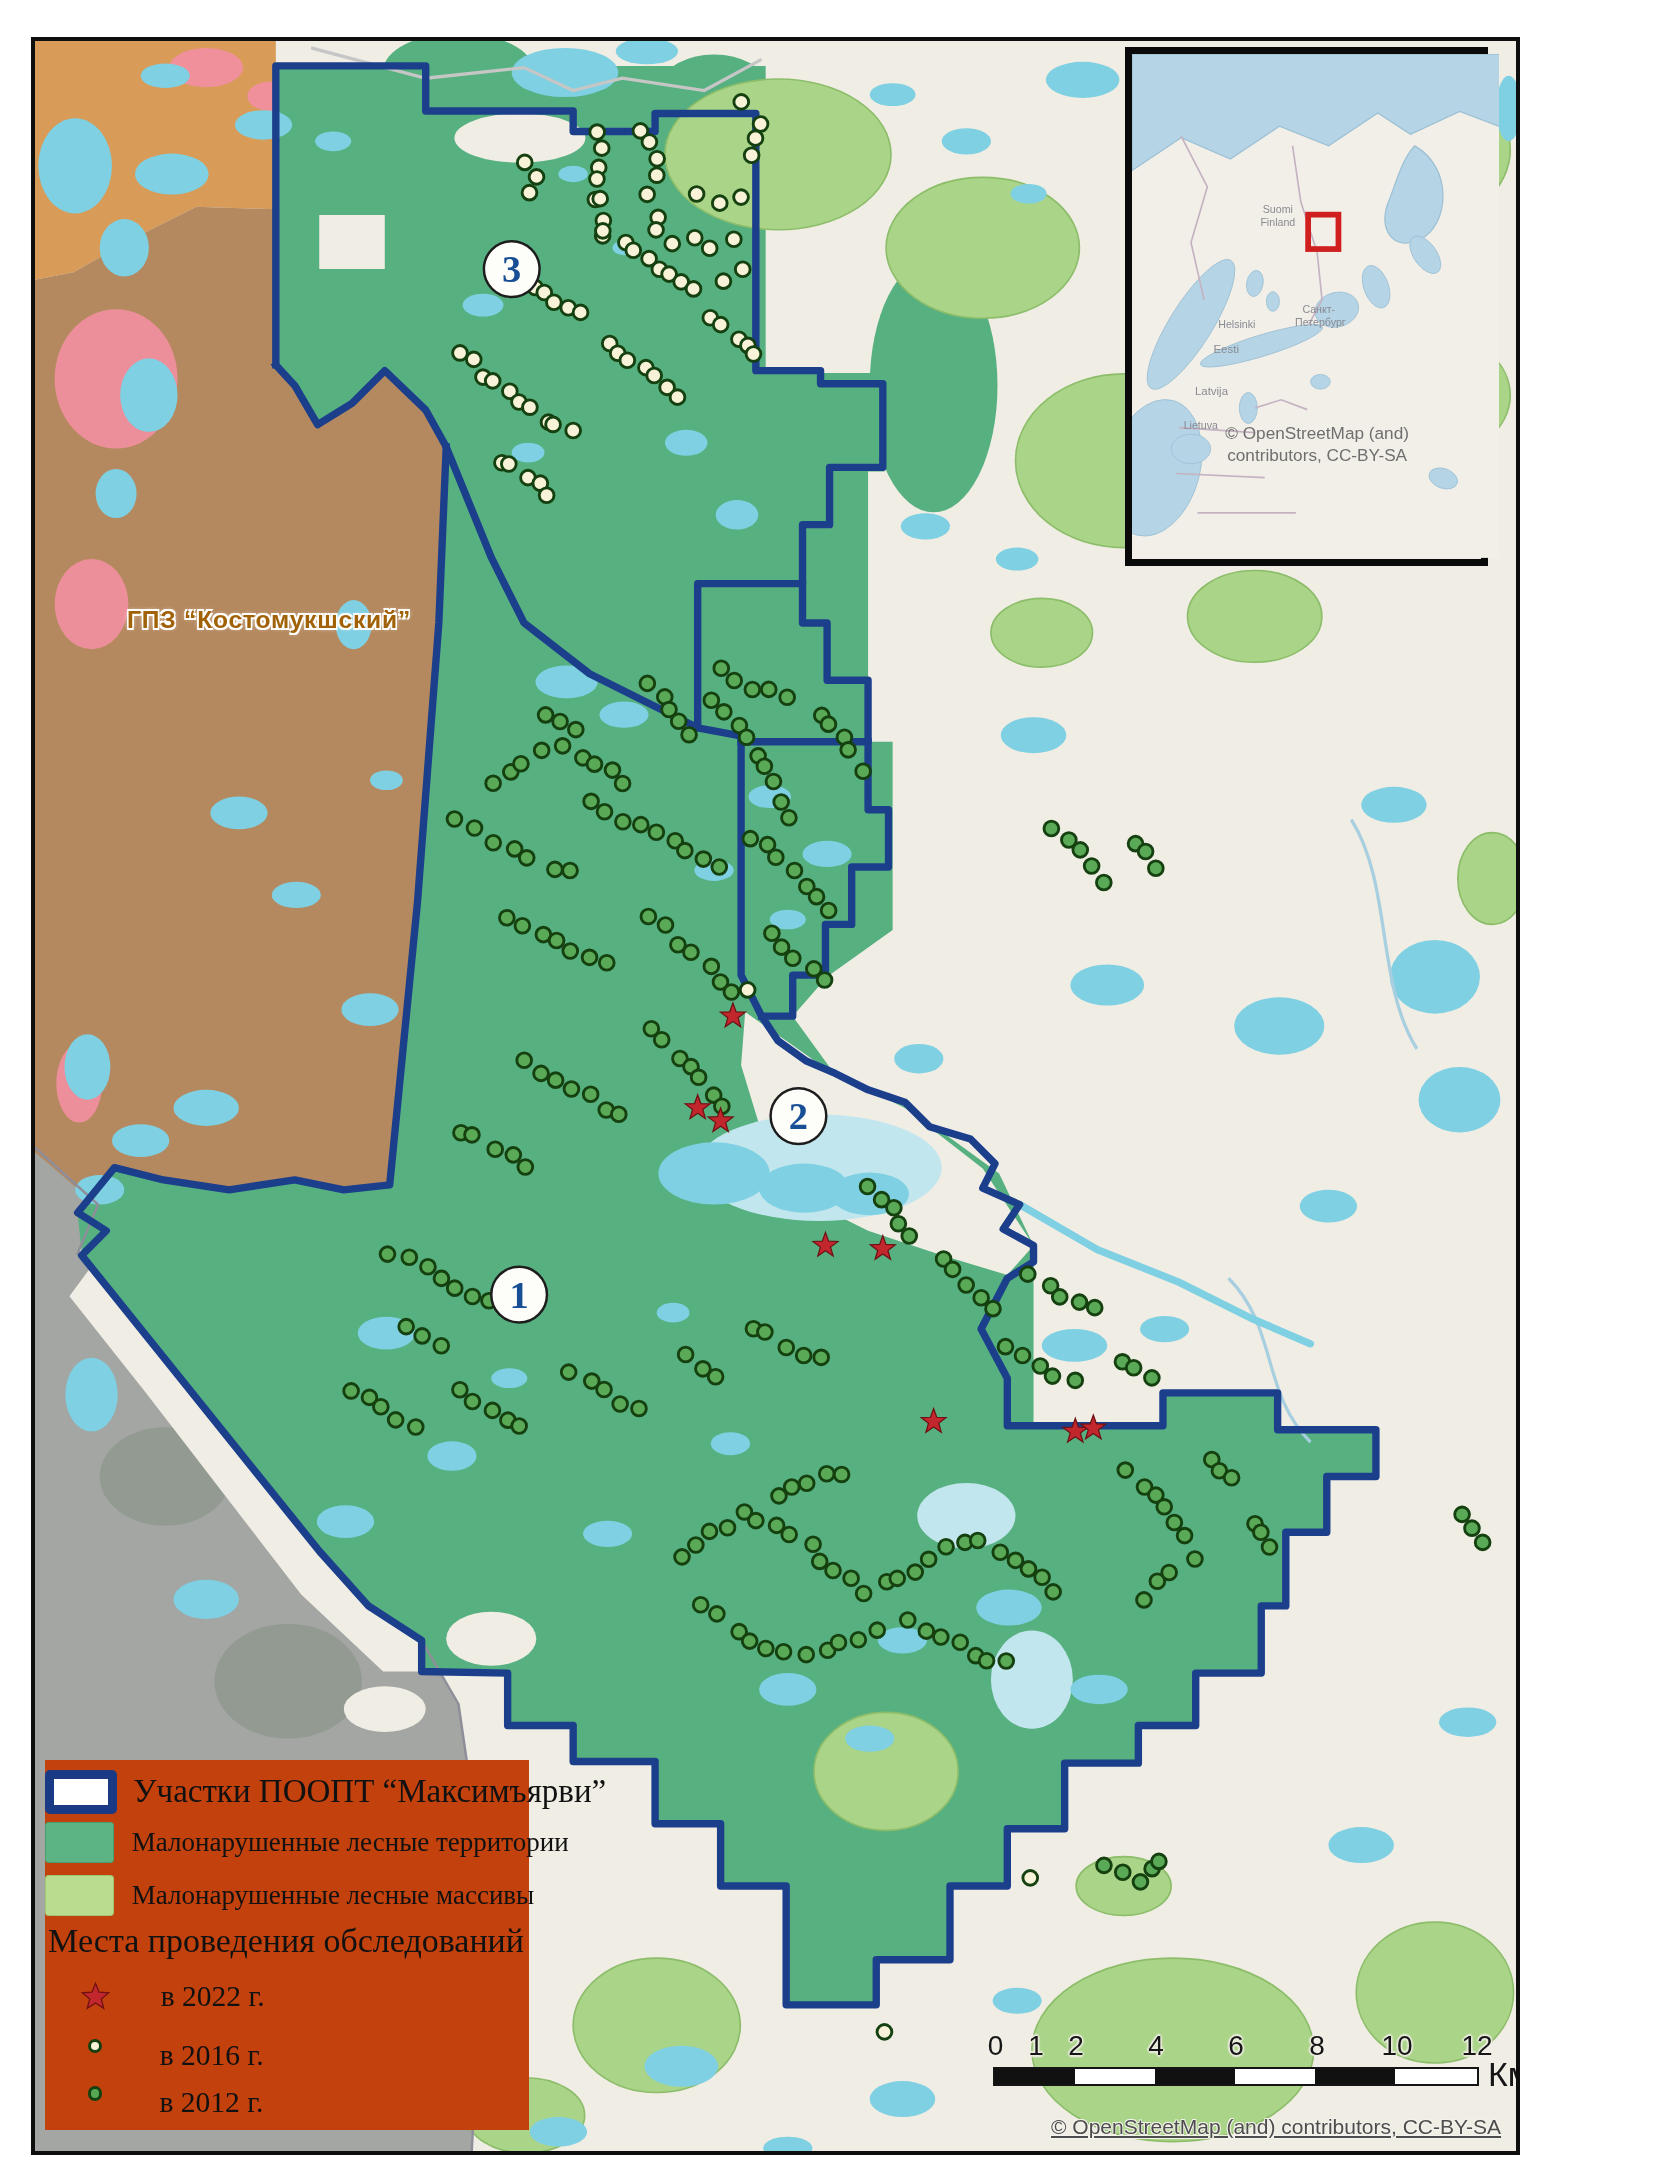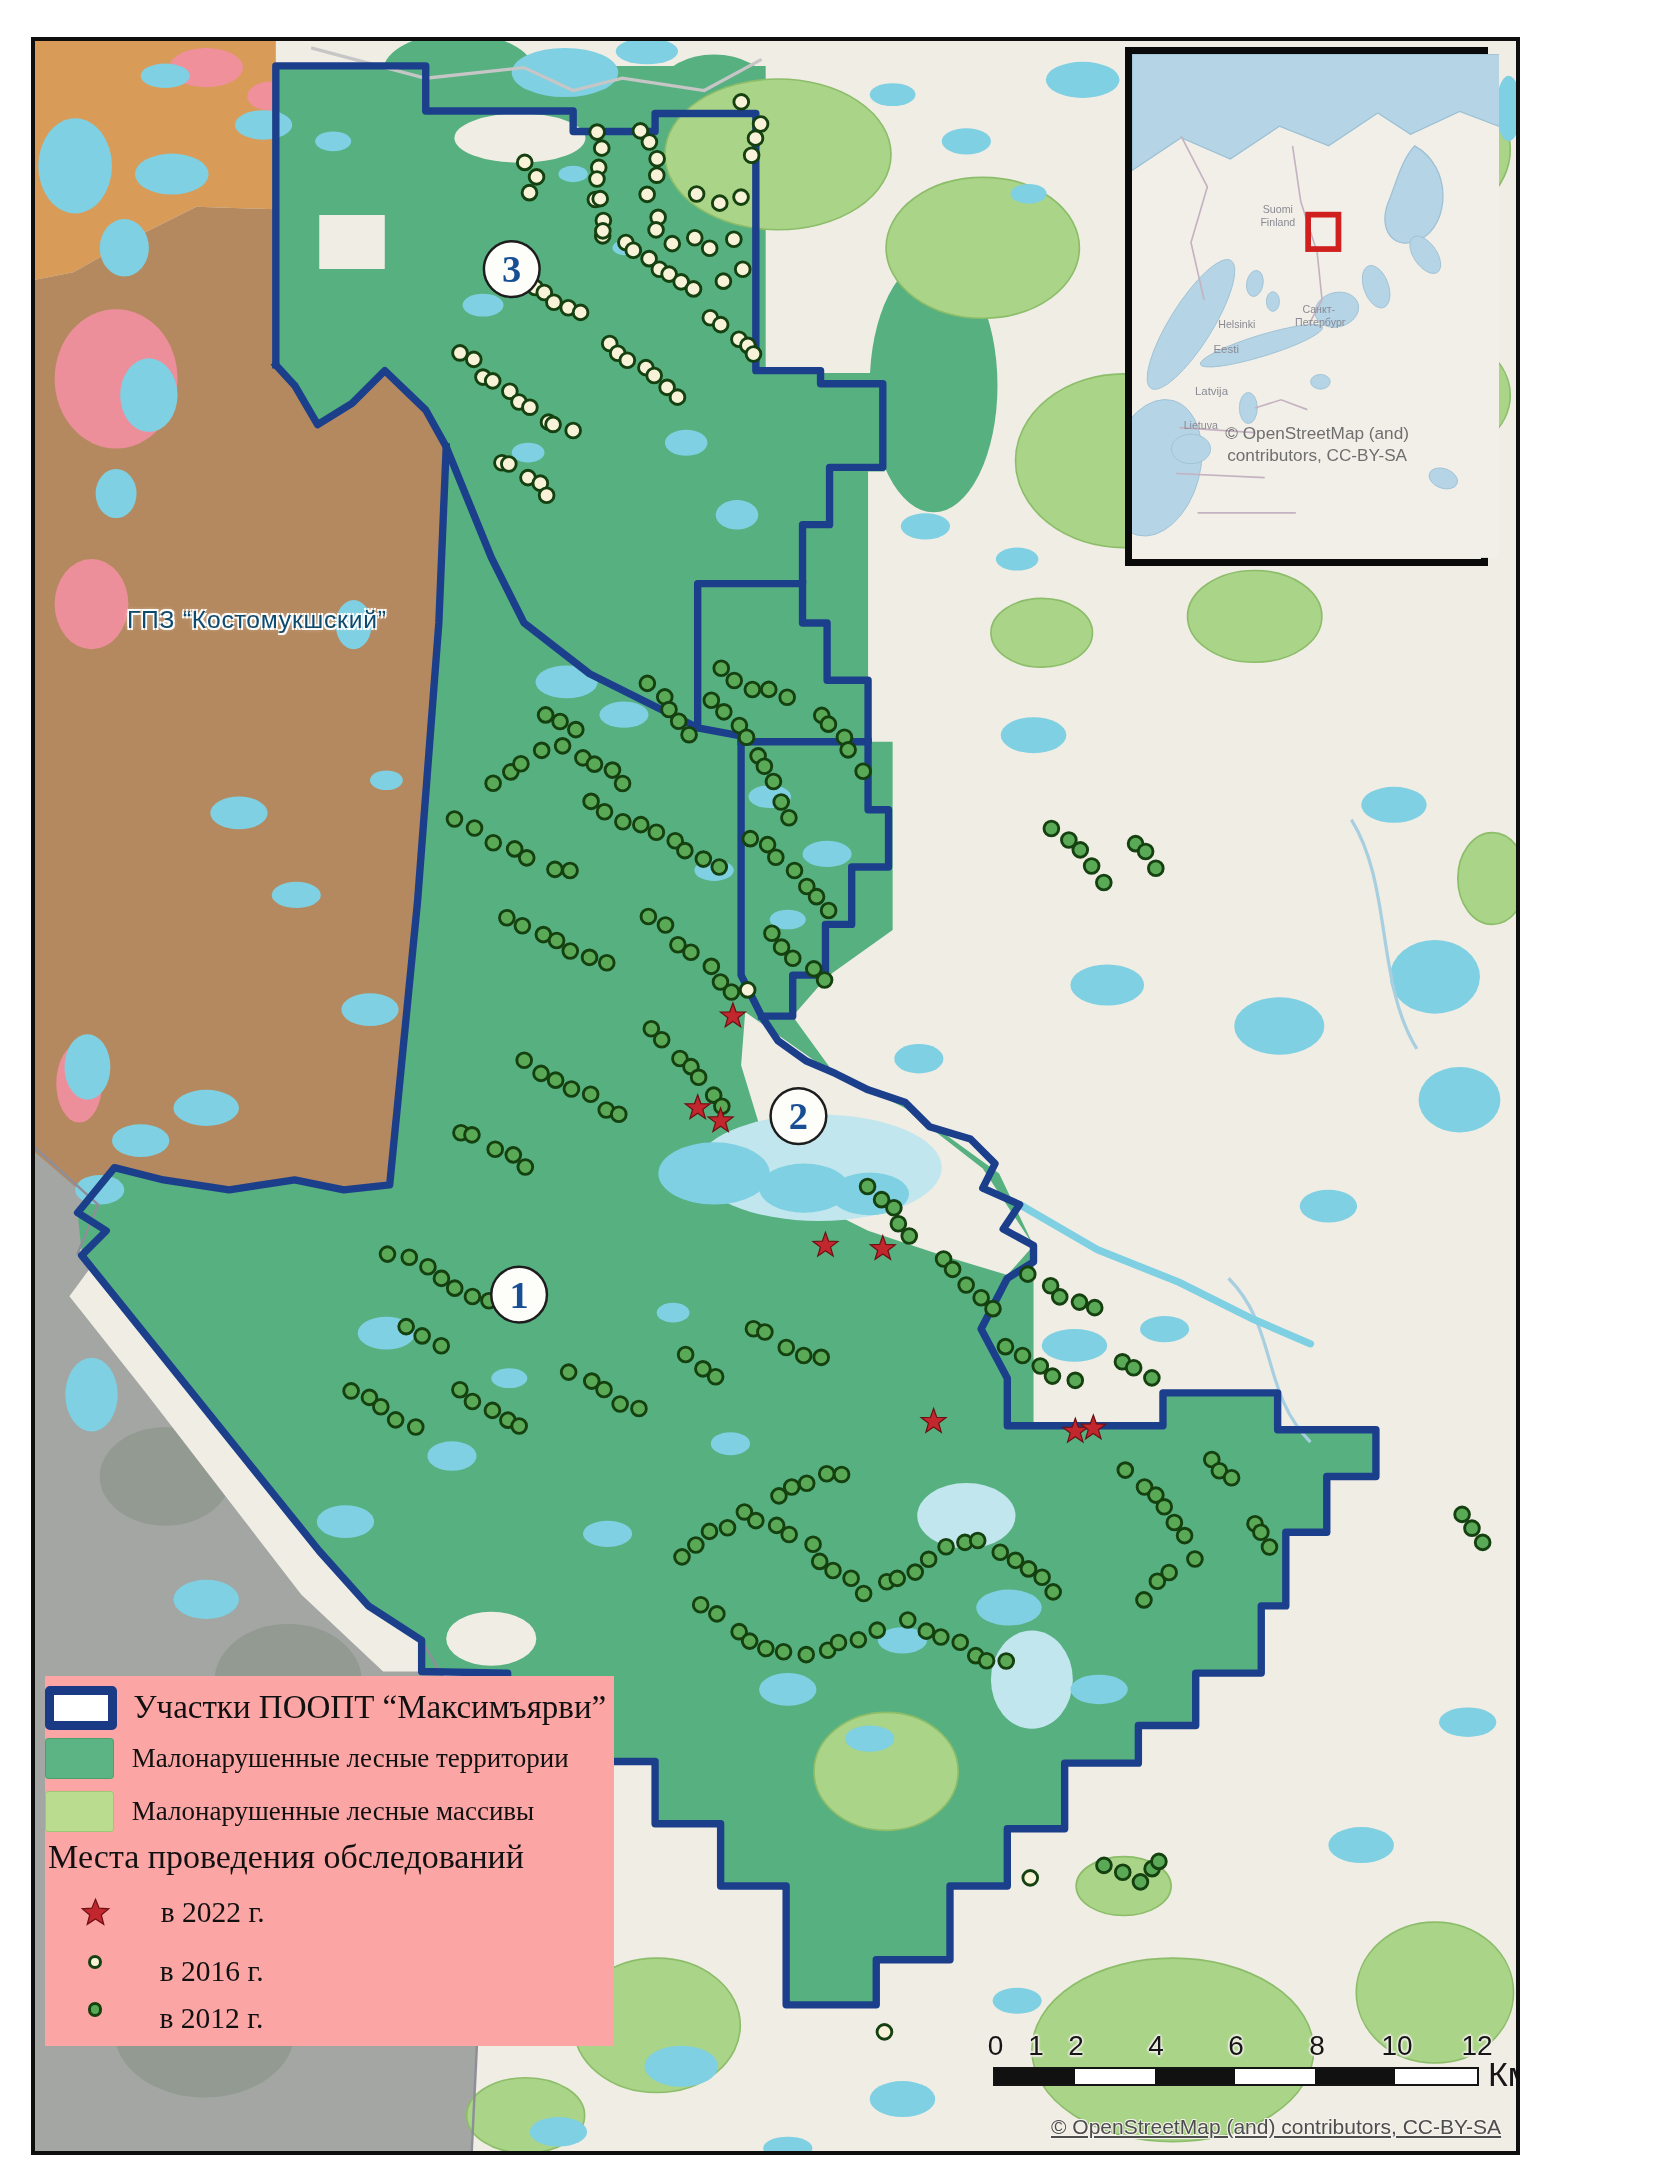--- a/index.html
+++ b/index.html
@@ -1,28 +1,28 @@
 <!DOCTYPE html>
 <html style="font-size:13px"><head>
 <meta charset="utf-8">
 <style>
   html,body{margin:0;padding:0;background:#fff;}
   .page{position:relative;width:1679px;height:2183px;background:#ffffff;
         font-family:"Liberation Sans",sans-serif;overflow:hidden;}
   .map-frame{position:absolute;left:31px;top:37px;width:1489px;height:2118px;
              border:4.1px solid #0e0e0e;box-sizing:border-box;background:#f0ede5;overflow:hidden;}
   #map-svg{position:absolute;left:0;top:0;}
-  .region-label{position:absolute;left:92px;top:565px;font-size:24.6px;font-weight:normal;
-      color:#0c4a6e;letter-spacing:0.8px;white-space:nowrap;
+  .region-label{position:absolute;left:92px;top:565px;font-size:24.6px;font-weight:bold;
+      color:#a16207;letter-spacing:0.8px;white-space:nowrap;
       text-shadow:-1.6px -1.6px 0 #fff,1.6px -1.6px 0 #fff,-1.6px 1.6px 0 #fff,1.6px 1.6px 0 #fff,0 0 4.9px #fff;}
   .inset{position:absolute;left:1090px;top:5.7px;width:363px;height:519px;
          border:7.4px solid #0a0a0a;box-sizing:border-box;background:#f2efe8;}
   #inset-svg{position:absolute;left:0;top:0;}
-  .legend{position:absolute;left:9.8px;top:1635px;width:569px;height:370px;
-          background:#fca5a5;font-family:"Liberation Serif",serif;color:#111;}
+  .legend{position:absolute;left:9.8px;top:1719px;width:484px;height:370px;
+          background:#c2410c;font-family:"Liberation Serif",serif;color:#111;}
   .lg-row{position:absolute;left:0;display:flex;align-items:center;}
   .lg-swatch{box-sizing:border-box;display:inline-block;}
   .sw-boundary{width:72px;height:44px;border:9.8px solid #1a3a85;border-radius:4.9px;background:#fff;}
   .sw-terr{width:69px;height:41px;background:#5cb383;border:0.8px solid #49a06e;border-radius:3.3px;}
   .sw-massif{width:69px;height:41px;background:#b9dc8e;border:0.8px solid #9cc874;border-radius:3.3px;}
   .lg-label1{font-size:33px;margin-left:16.4px;white-space:nowrap;}
   .lg-label2{font-size:27px;margin-left:18px;white-space:nowrap;}
   .lg-heading{position:absolute;left:3.3px;top:162px;font-size:34px;white-space:nowrap;}
   .lg-srow{position:absolute;display:flex;align-items:flex-start;}
   .lg-slabel{font-size:29.5px;margin-left:49px;white-space:nowrap;}

